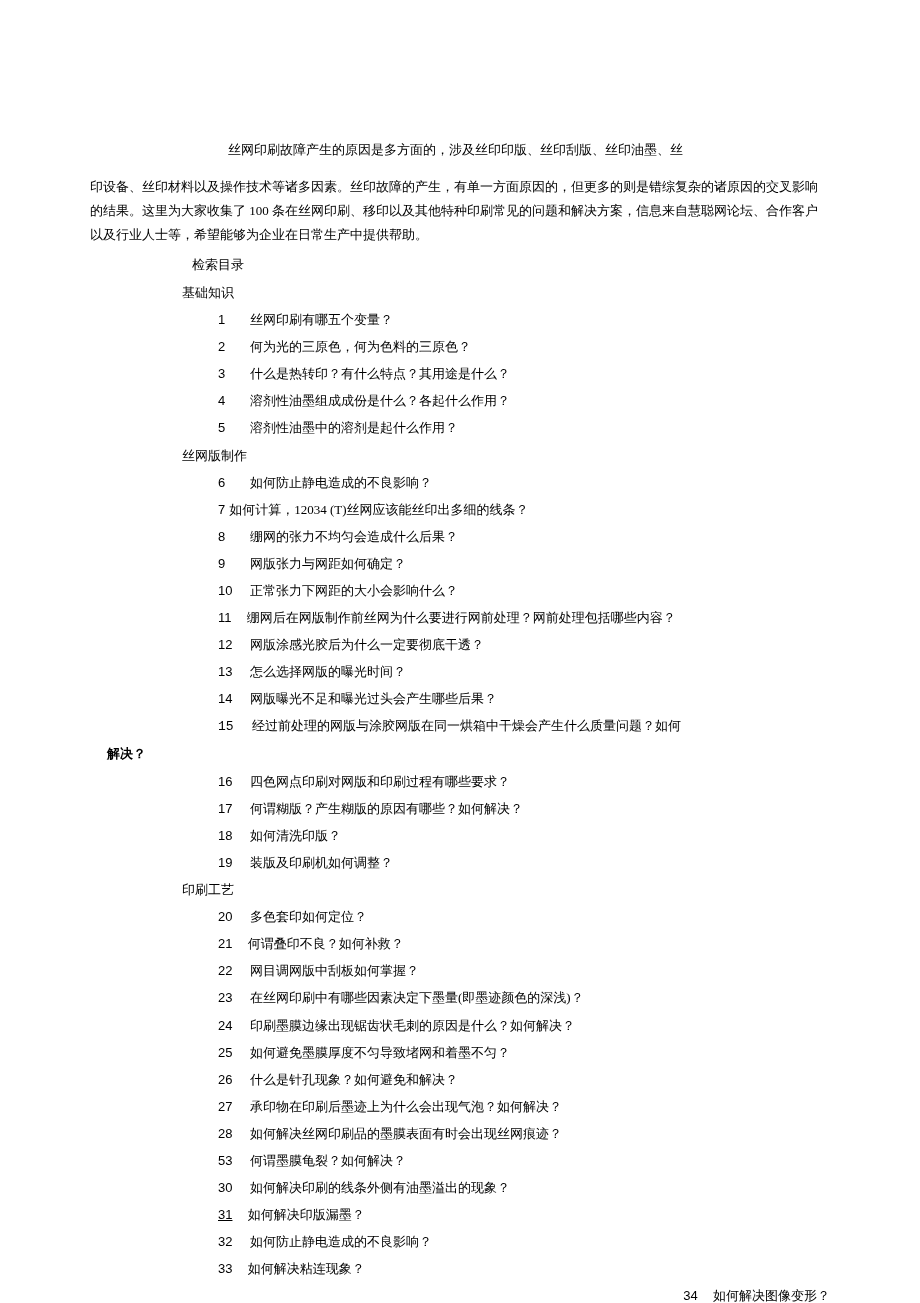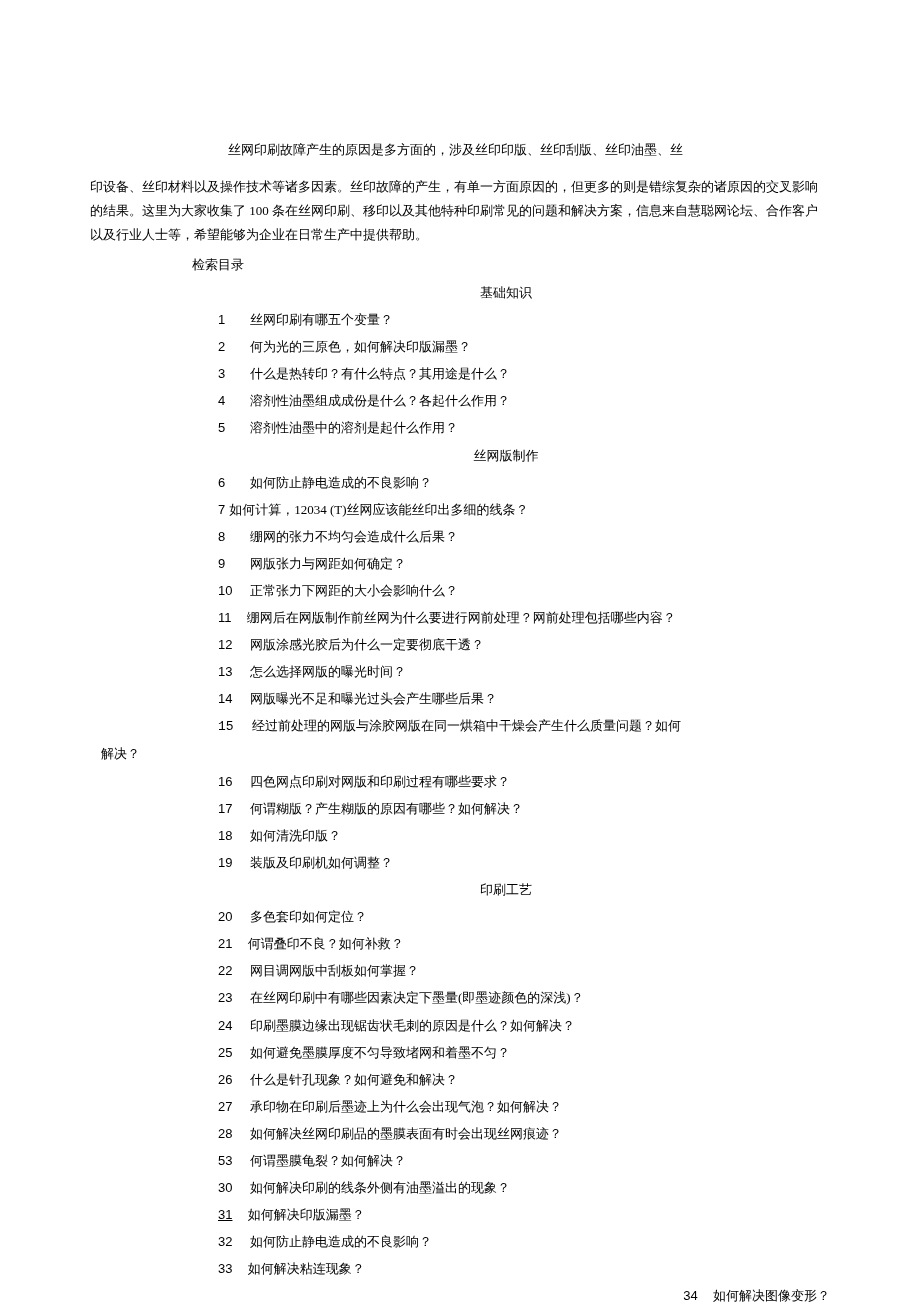--- a/index.html
+++ b/index.html
@@ -23,43 +23,43 @@
     .intro-rest {
       margin-bottom: 6px;
     }
     .toc-title {
       margin-left: 102px;
       margin-bottom: 4px;
     }
     .section-header {
       margin-left: 92px;
       margin-bottom: 3px;
-      text-align: center;
     }
     .item {
       margin-left: 128px;
       margin-bottom: 3px;
       display: flex;
     }
     .item-no-indent {
       margin-left: 128px;
       margin-bottom: 3px;
     }
     .num {
       font-family: Arial, sans-serif;
       font-size: 13px;
       margin-right: 12px;
       min-width: 20px;
     }
     .item-text {
       flex: 1;
     }
     .solve-line {
-      margin-left: 11px;
+      margin-left: 17px;
       margin-bottom: 4px;
+      font-weight: bold;
     }
     .item-special-7 {
       margin-left: 128px;
       margin-bottom: 3px;
     }
     .item-special-7 .num {
       margin-right: 4px;
     }
   </style>
 </head>
@@ -71,21 +71,21 @@
 <div class="toc-title">检索目录</div>
 
 <div class="section-header">基础知识</div>
 
 <div class="item">
   <span class="num">1</span>
   <span class="item-text">丝网印刷有哪五个变量？</span>
 </div>
 <div class="item">
   <span class="num">2</span>
-  <span class="item-text">何为光的三原色，如何解决印版漏墨？</span>
+  <span class="item-text">何为光的三原色，何为色料的三原色？</span>
 </div>
 <div class="item">
   <span class="num">3</span>
   <span class="item-text">什么是热转印？有什么特点？其用途是什么？</span>
 </div>
 <div class="item">
   <span class="num">4</span>
   <span class="item-text">溶剂性油墨组成成份是什么？各起什么作用？</span>
 </div>
 <div class="item">

